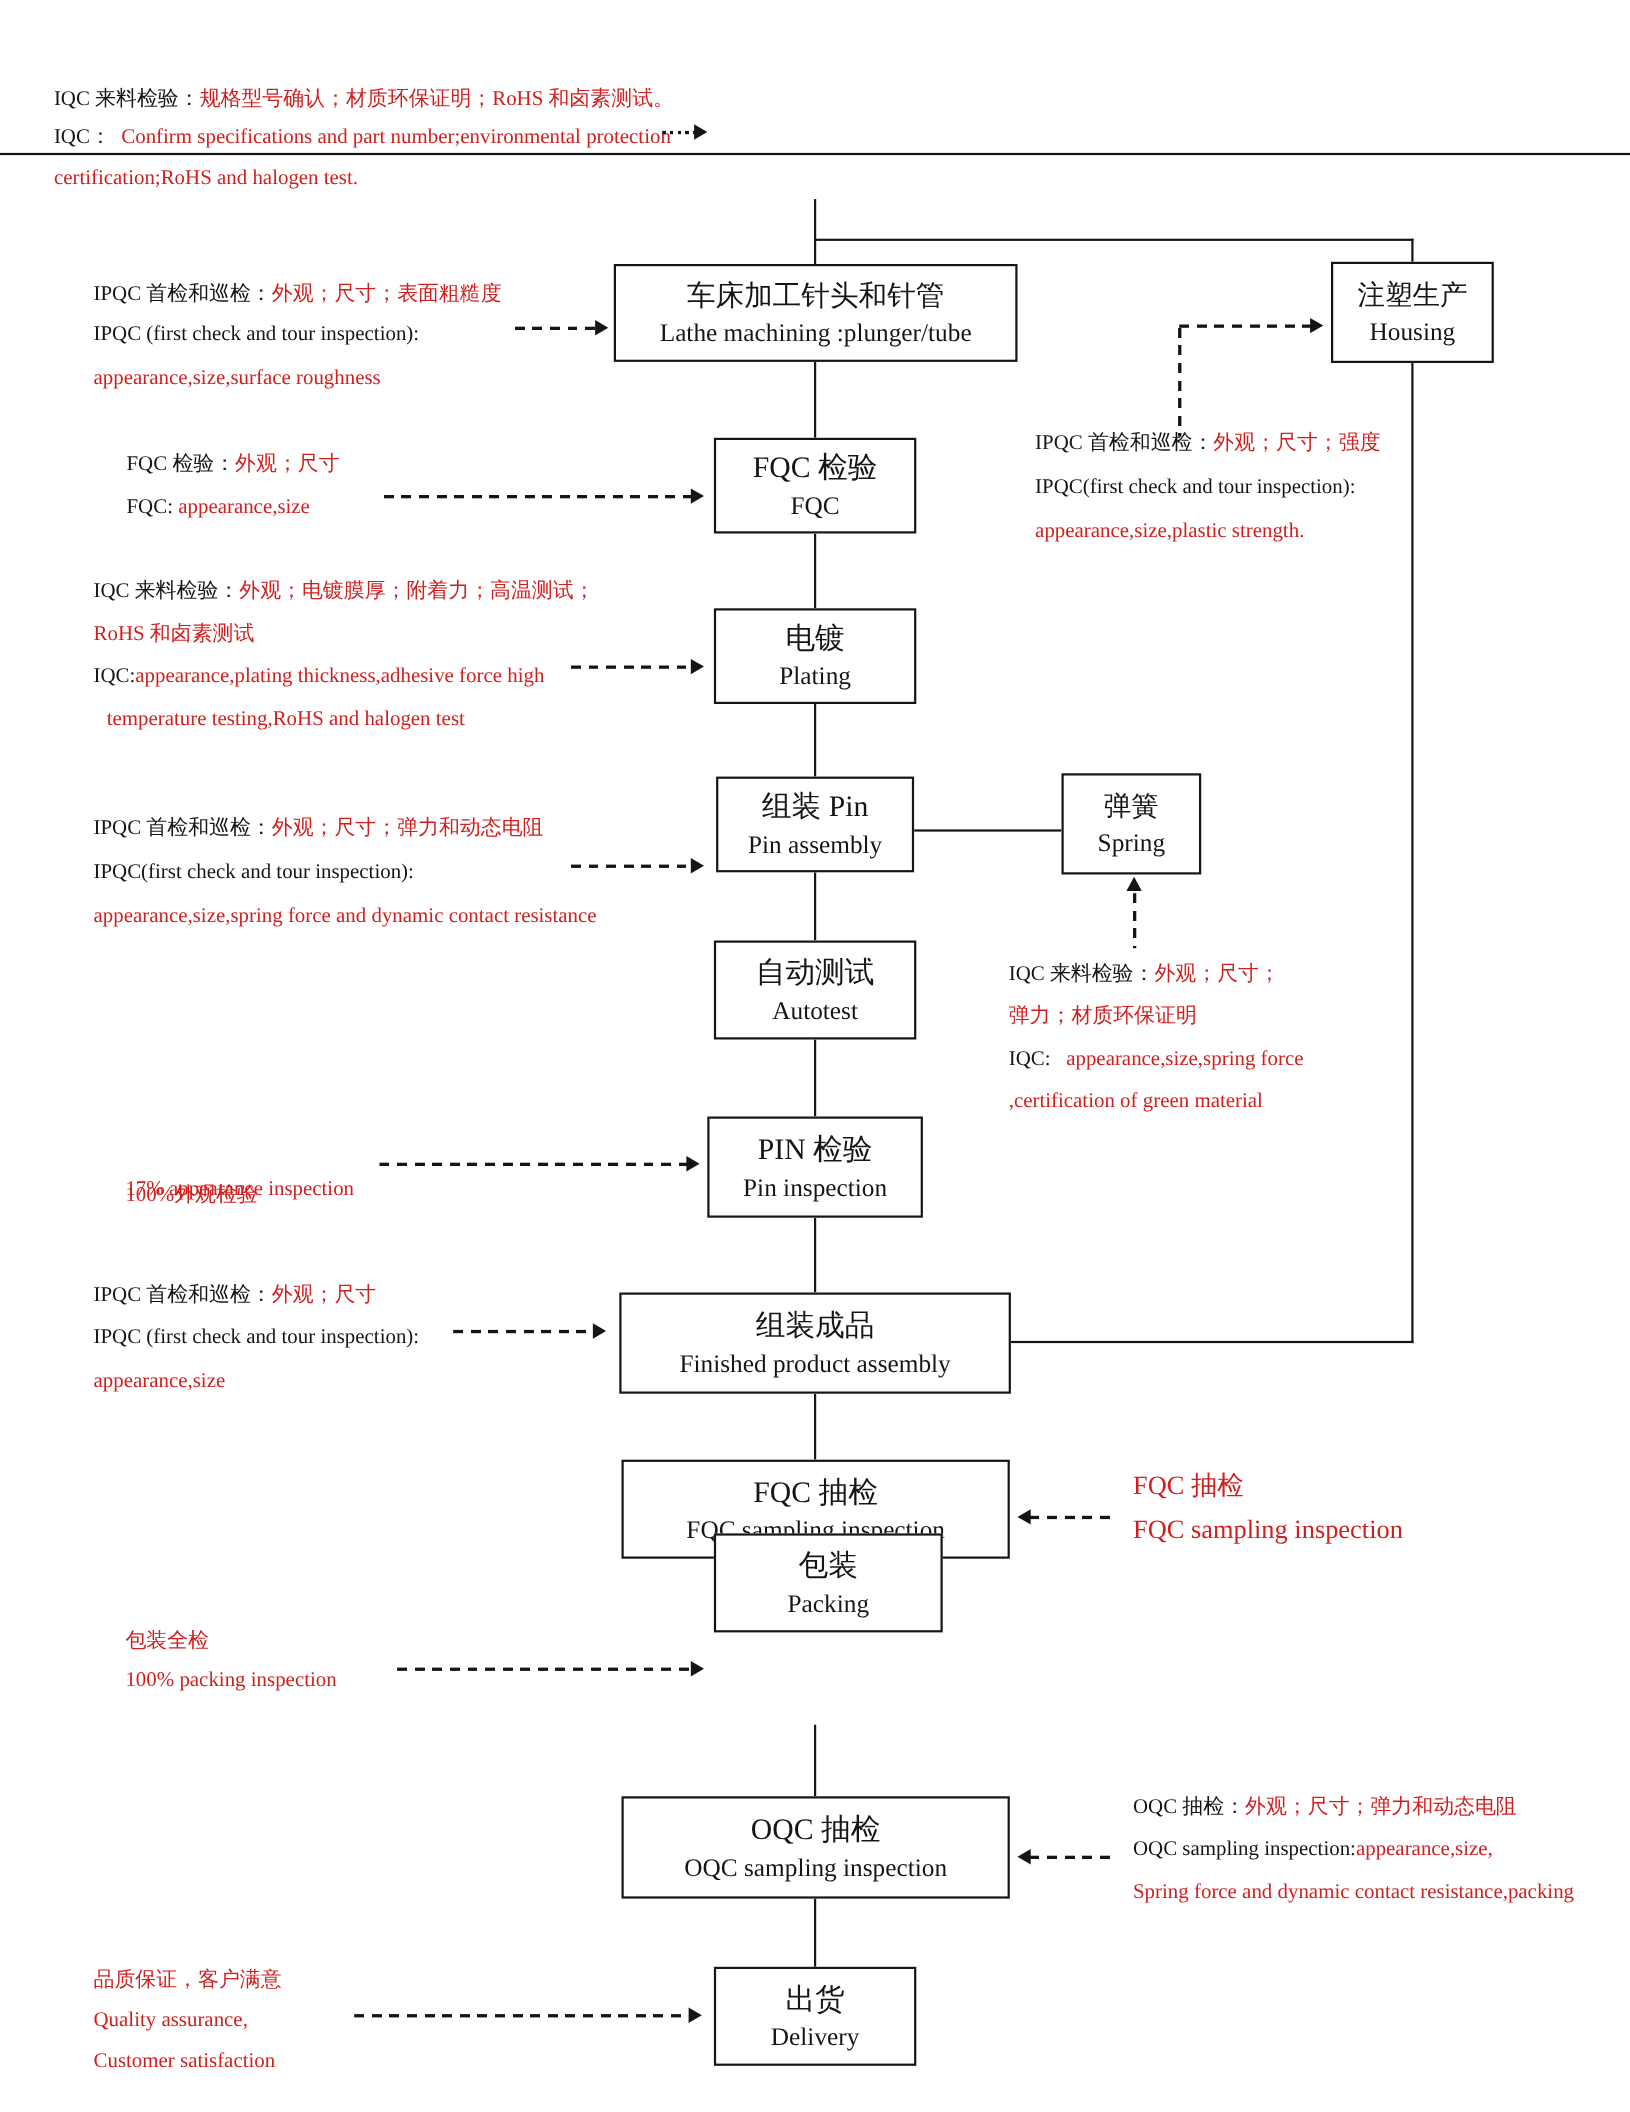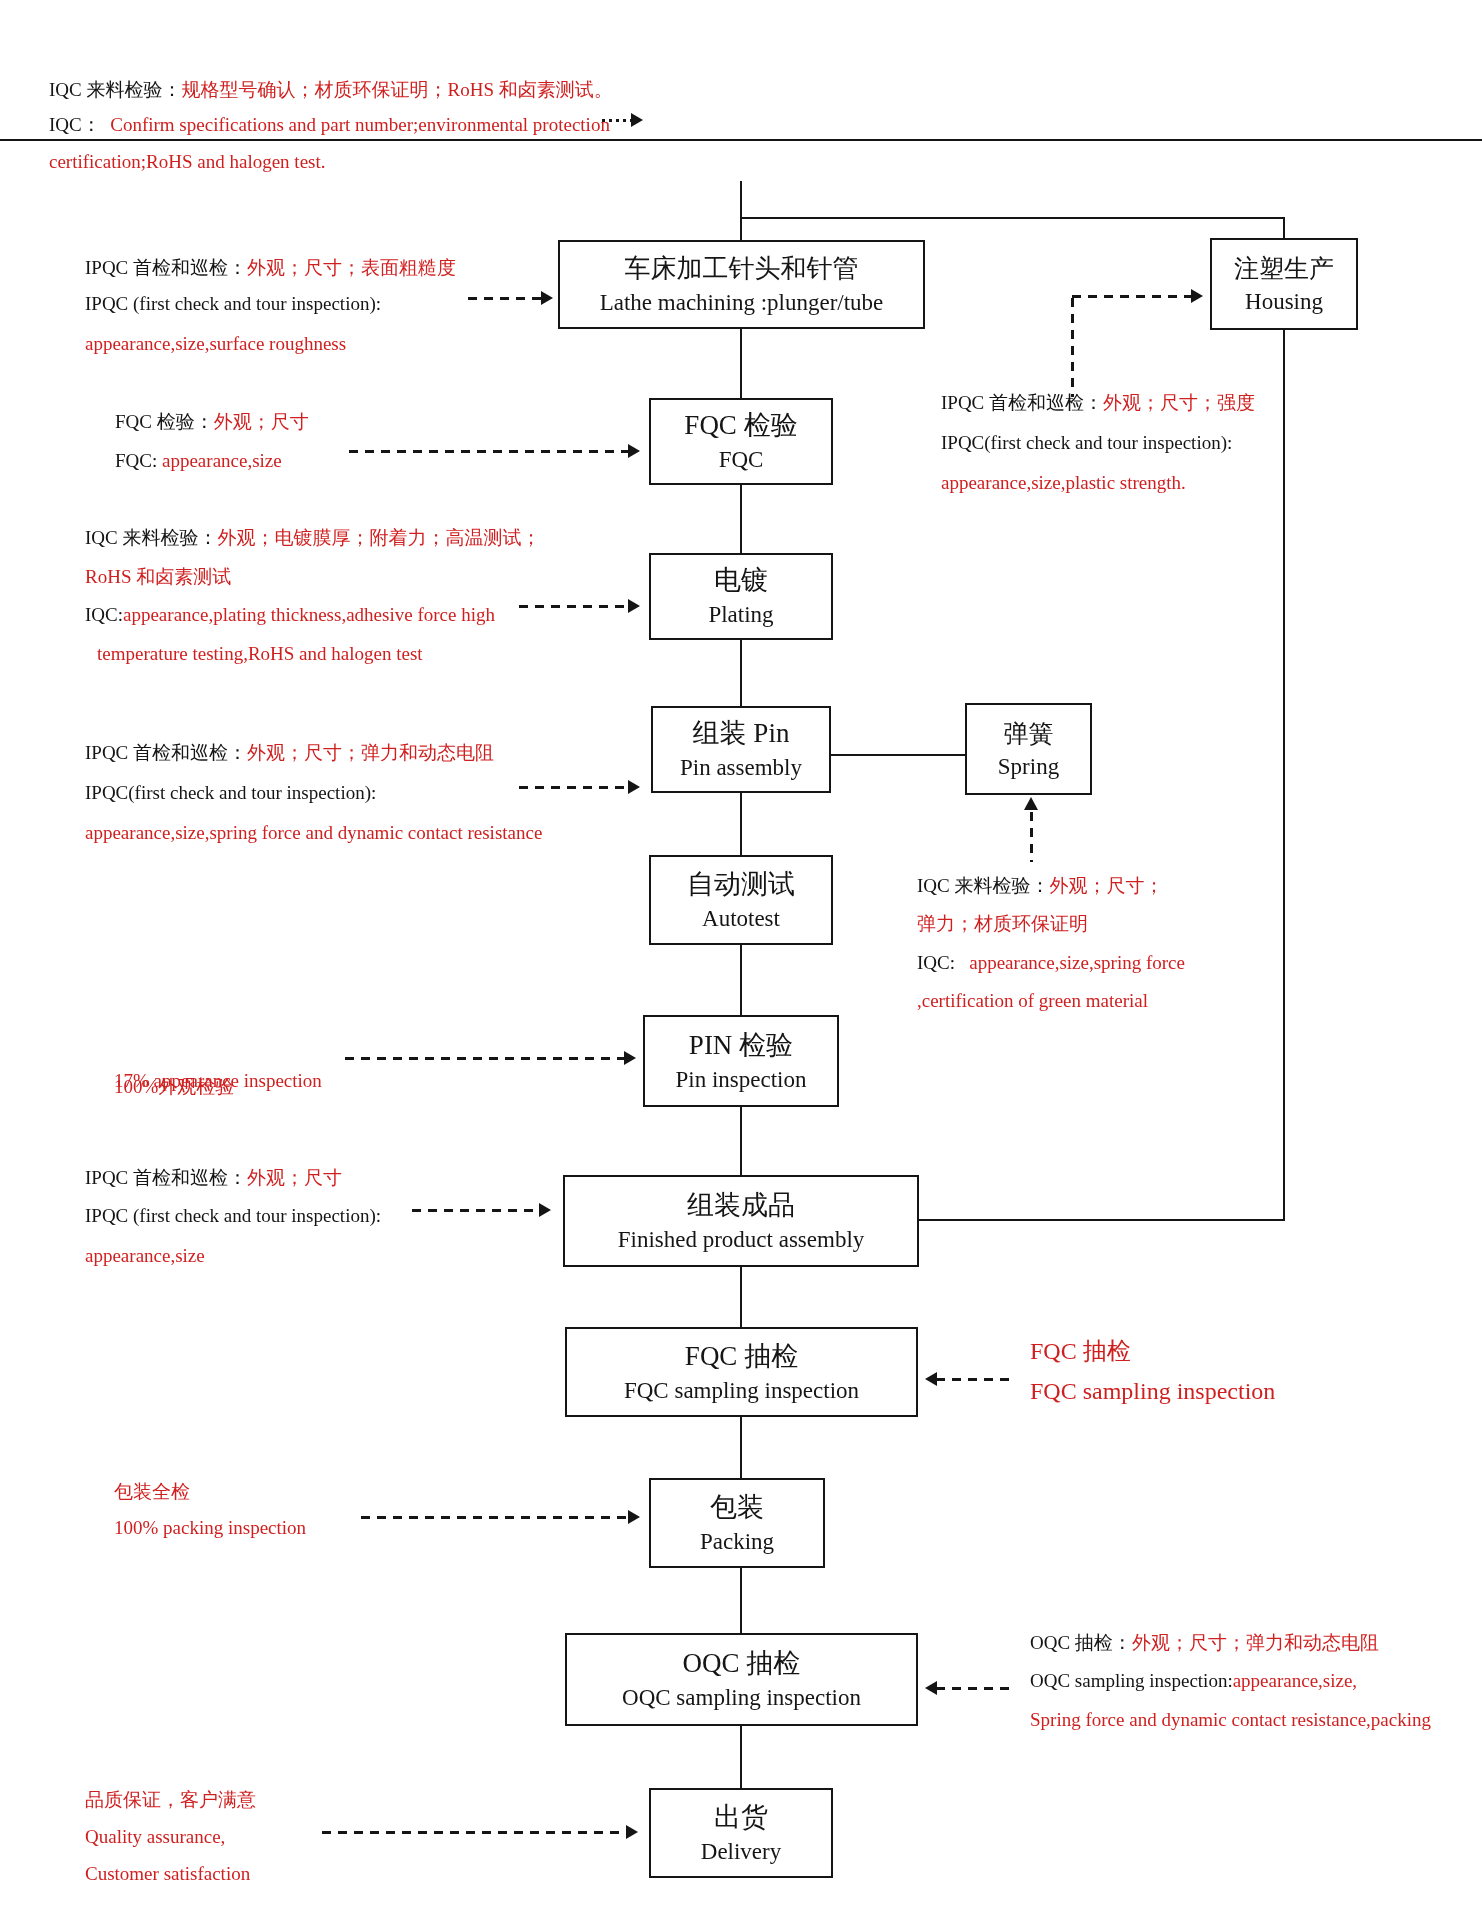--- a/index.html
+++ b/index.html
@@ -134,21 +134,21 @@
   <div class="node" style="left:563px;top:1175px;width:356px;height:92px;">
     <div class="cn">组装成品</div>
     <div class="en">Finished product assembly</div>
   </div>
 
   <div class="node" style="left:565px;top:1327px;width:353px;height:90px;">
     <div class="cn bold">FQC 抽检</div>
     <div class="en">FQC sampling inspection</div>
   </div>
 
-  <div class="node" style="left:649px;top:1478px;width:176px;height:90px;">
+  <div class="node" style="left:649px;top:1394px;width:208px;height:90px;">
     <div class="cn">包装</div>
     <div class="en">Packing</div>
   </div>
 
   <div class="node" style="left:565px;top:1633px;width:353px;height:93px;">
     <div class="cn bold">OQC 抽检</div>
     <div class="en">OQC sampling inspection</div>
   </div>
 
   <div class="node" style="left:649px;top:1788px;width:184px;height:90px;">

